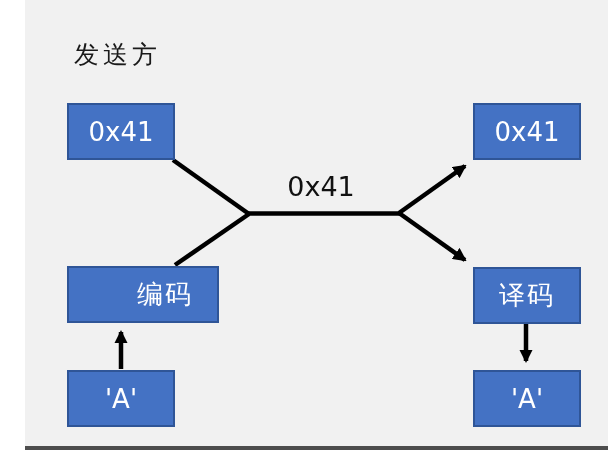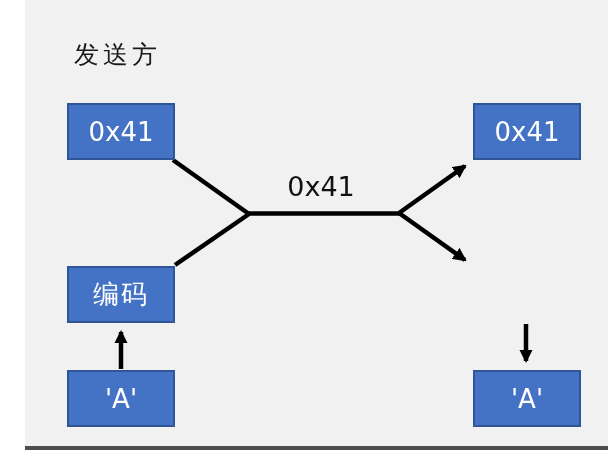--- a/index.html
+++ b/index.html
@@ -52,21 +52,21 @@
     background: #4472c4;
     border: 2px solid #2f5597;
     color: #ffffff;
     font-size: 26px;
     display: flex;
     align-items: center;
     justify-content: center;
     white-space: nowrap;
   }
   #node-tx-hex   { left: 42px;  top: 103px; }
-  #node-encode   { left: 42px;  top: 266px; letter-spacing: 2px; }
+  #node-encode   { left: 42px;  top: 266px; letter-spacing: 2px; padding-left: 44px; }
   #node-tx-char  { left: 42px;  top: 370px; }
   #node-rx-hex   { left: 448px; top: 103px; }
   #node-decode   { left: 448px; top: 267px; letter-spacing: 2px; }
   #node-rx-char  { left: 448px; top: 370px; }
   
   #channel-label {
     position: absolute;
     left: 246px;
     top: 171px;
     width: 100px;
@@ -116,19 +116,20 @@
 
   <div class="section-title" id="title-sender">发送方</div>
 
   <div id="channel-label">0x41</div>
 
   <div class="node" id="node-tx-hex">0x41</div>
   <div class="node" id="node-encode">编码</div>
   <div class="node" id="node-tx-char">'A'</div>
 
   <div class="node" id="node-rx-hex">0x41</div>
+  <div class="node" id="node-decode">译码</div>
   <div class="node" id="node-rx-char">'A'</div>
 
   <div class="edge-right"></div>
   <div class="edge-right-outside"></div>
   <div class="edge-bottom"></div>
 
 </div>
 
 </body></html>

